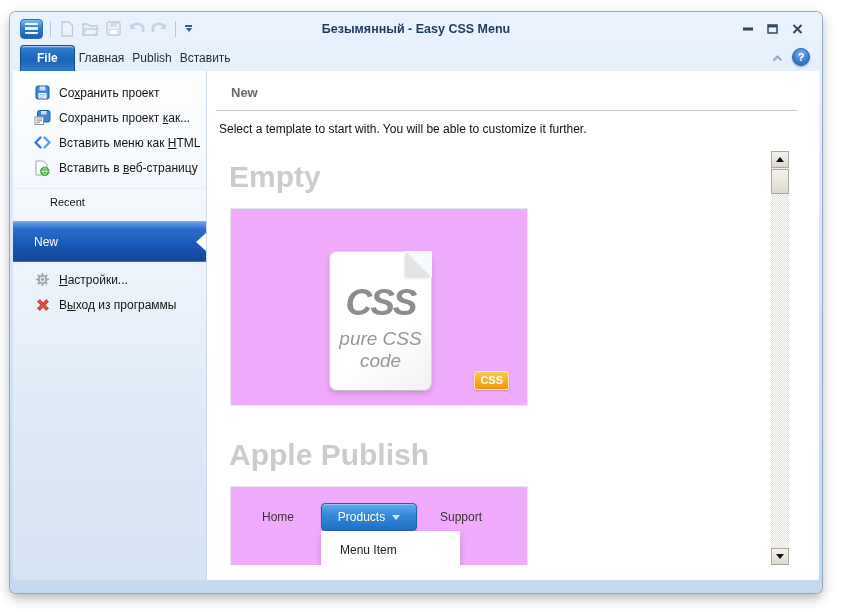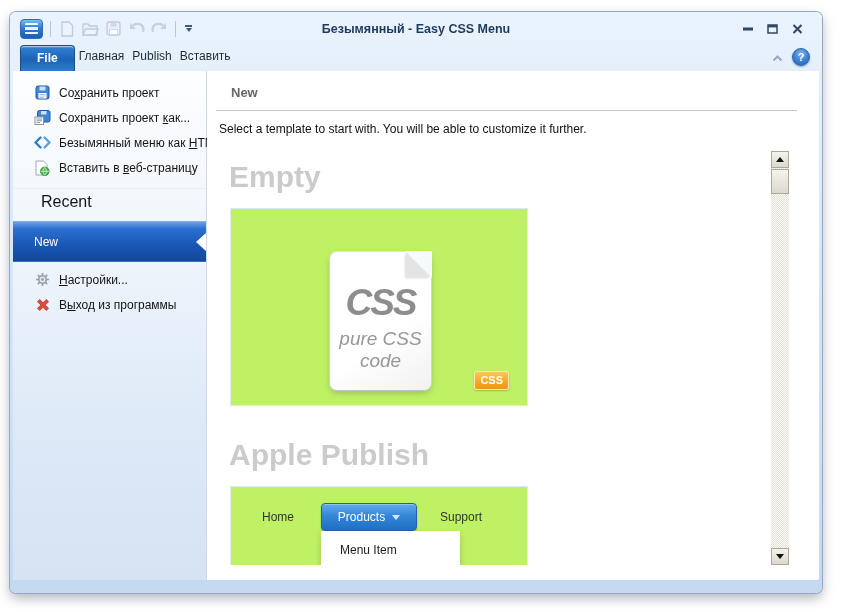--- a/index.html
+++ b/index.html
@@ -20,21 +20,21 @@
   .qat-sep { width:1px; height:16px; background:#b3c6dd; margin:0 2px; }
   .qat-ico { display:flex; align-items:center; justify-content:center; width:18px; height:18px; }
   .qat-drop { display:flex; flex-direction:column; align-items:center; gap:1px; padding:0 2px; cursor:pointer; }
   .qat-drop .bar { width:7px; height:1.6px; background:#3d5a78; }
   .qat-drop .tri { width:0; height:0; border-left:3.5px solid transparent; border-right:3.5px solid transparent; border-top:4px solid #3d5a78; }
   .win-title { position:absolute; left:0; right:0; text-align:center; font-size:12.5px; font-weight:bold; color:#1c3a5e; }
   .win-controls { margin-left:auto; display:flex; align-items:center; gap:12px; z-index:2; padding-right:8px; }
   .ctl { display:flex; align-items:center; justify-content:center; width:13px; height:12px; cursor:pointer; }
 
   
-  .tabrow { position:relative; height:26px; display:flex; align-items:flex-start; padding-left:10px; }
+  .tabrow { position:relative; height:26px; display:flex; align-items:center; padding-left:10px; }
   .tab { padding:4px 4px 5px; font-size:12px; color:#1e2a38; cursor:pointer; }
   .tab.active { background:linear-gradient(180deg,#6fb0ec 0%, #2f7ccf 10%, #1b63b7 55%, #2f7ccf 100%);
     color:#fff; font-weight:bold; border:1px solid #154f90; border-bottom:none; border-radius:4px 4px 0 0;
     padding:5px 16px 6px; box-shadow:inset 0 1px 0 #9cc8f2; }
   .ribbon-right { position:absolute; right:12px; top:3px; display:flex; align-items:center; gap:9px; }
   .help-btn { width:18px; height:18px; border-radius:50%; border:1px solid #2a64aa;
     background:radial-gradient(circle at 50% 30%, #7db4ee 0%, #3a7fd2 55%, #2263b0 100%);
     color:#fff; font-size:11px; font-weight:bold; display:flex; align-items:center; justify-content:center; cursor:pointer;
     box-shadow:0 1px 2px rgba(30,60,100,.4); }
 
@@ -43,42 +43,42 @@
     border-radius:0 0 3px 3px; overflow:hidden; display:flex; }
 
   
   .sidebar { width:194px; height:100%; border-right:1px solid #ccdaec; position:relative;
     background:linear-gradient(180deg,#fdfeff 0%, #eff5fc 35%, #dde9f7 70%, #d6e3f4 100%); }
   .menu-top { padding-top:9px; }
   .menu-item { height:25px; display:flex; align-items:center; gap:8px; padding-left:21px;
     font-size:12px; color:#141414; cursor:pointer; white-space:nowrap; }
   .menu-item .ic { width:17px; height:16px; display:flex; align-items:center; justify-content:center; flex:none; }
   .u { text-decoration:underline; }
-  .recent-row { margin-top:8px; height:26px; display:flex; align-items:center; padding-left:28px;
-    font-size:16px; color:#141414; cursor:pointer; border-top:1px solid #e7eef8; }
+  .recent-row { margin-top:8px; height:26px; display:flex; align-items:center; padding-left:37px;
+    font-size:11px; color:#141414; cursor:pointer; border-top:1px solid #e7eef8; }
   .new-band { position:relative; margin-top:7px; height:41px; display:flex; align-items:center; padding-left:21px;
     font-size:12px; color:#fff; cursor:pointer;
     background:linear-gradient(180deg,#6ba0e2 0%, #2a6fd0 18%, #1a56b4 60%, #12479d 100%);
     border-top:1px solid #86aede; border-bottom:1px solid #3f6cab; }
   .new-band .notch { position:absolute; right:0; top:50%; transform:translateY(-50%); width:0; height:0;
     border-top:9px solid transparent; border-bottom:9px solid transparent; border-right:10px solid #fff; }
   .menu-bottom { padding-top:5px; }
 
   
   .content { flex:1; position:relative; background:#fff; }
   .page-title { position:absolute; left:24px; top:14px; font-size:13px; font-weight:bold; color:#666; }
   .header-line { position:absolute; left:9px; right:22px; top:39px; border-top:1px solid #c6c6c6; }
   .subtitle { position:absolute; left:12px; top:51px; font-size:12px; color:#101010; }
 
   .viewport { position:absolute; left:0; top:80px; width:580px; height:414px; overflow:hidden; }
   .tpl-heading { position:absolute; left:22px; font-size:30px; font-weight:bold; color:#cbcbcb; letter-spacing:0; }
   .h-empty { top:9px; }
   .h-apple { top:287px; }
 
-  .panel { position:absolute; left:23px; width:298px; background:#bef264; border:1px solid #ddebf5; }
+  .panel { position:absolute; left:23px; width:298px; background:#f0abfc; border:1px solid #ddebf5; }
   .panel-empty { top:57px; height:198px; }
   .panel-apple { top:335px; height:150px; }
 
   
   .css-doc { position:absolute; left:99px; top:43px; width:101px; height:138px;
     background:linear-gradient(145deg,#ffffff 60%, #f1f1f1 100%);
     border-radius:7px; box-shadow:0 3px 6px rgba(60,60,60,.28), 0 0 0 1px #e9e9e9; }
   .fold-cover { position:absolute; top:-1px; right:-1px; width:0; height:0;
     border-top:27px solid #f5fafd; border-left:27px solid transparent; }
   .fold-flap { position:absolute; top:0; right:0; width:0; height:0;
@@ -232,21 +232,21 @@
           </span>
           <span><span>Сохранить проект </span><span class="u">к</span><span>ак...</span></span>
         </div>
         <div class="menu-item">
           <span class="ic">
             <svg width="17" height="13" viewBox="0 0 17 13">
                 <path d="M6.5 1.5l-5 5 5 5" fill="none" stroke="#2e7cc9" stroke-width="2.4" stroke-linecap="round" stroke-linejoin="round"></path>
                 <path d="M10.5 1.5l5 5-5 5" fill="none" stroke="#5aa0e0" stroke-width="2.4" stroke-linecap="round" stroke-linejoin="round"></path>
               </svg>
           </span>
-          <span><span>Безымянный меню как </span><span class="u">H</span><span>TML</span></span>
+          <span><span>Вставить меню как </span><span class="u">H</span><span>TML</span></span>
         </div>
         <div class="menu-item">
           <span class="ic">
             <svg width="15" height="16" viewBox="0 0 15 16">
                 <path d="M1 1h7.5l3.5 3.5V15H1z" fill="#fff" stroke="#9aa6b5"></path>
                 <circle cx="9.8" cy="11.3" r="4.2" fill="#4db84d" stroke="#2e8f2e"></circle>
                 <path d="M5.8 11.3h8M9.8 7.3c2.2 2.6 2.2 5.4 0 8-2.2-2.6-2.2-5.4 0-8z" fill="none" stroke="#dff3df" stroke-width=".8"></path>
               </svg>
           </span>
           <span><span>Вставить в </span><span class="u">в</span><span>еб-страницу</span></span>

